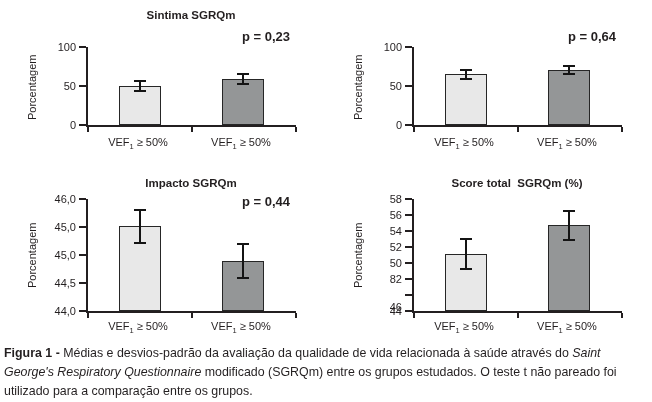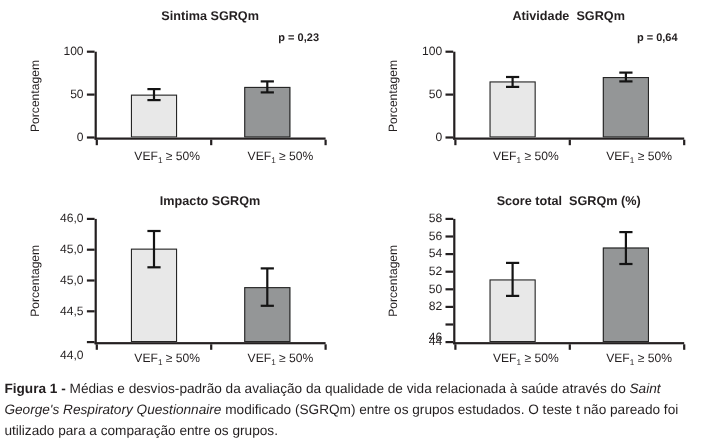--- a/index.html
+++ b/index.html
@@ -12,36 +12,36 @@
   .chart.c0{left:0;top:4px;}
   .chart.c1{left:326px;top:4px;}
   .chart.c2{left:0;top:172px;}
   .chart.c3{left:326px;top:172px;}
   .chart .title{
     position:absolute;left:86px;width:210px;top:5px;text-align:center;
     font-size:11.5px;font-weight:700;white-space:pre;
   }
   .chart .pval{
     position:absolute;left:86px;width:204px;top:25px;text-align:right;
-    font-size:10px;font-weight:700;
+    font-size:13px;font-weight:700;
   }
   .chart.c2 .pval,.chart.c3 .pval{top:22px;}
   .ylab{
     position:absolute;left:26px;font-size:11px;
     writing-mode:vertical-rl;transform:rotate(180deg);text-align:center;
   }
   .chart.c0 .ylab,.chart.c1 .ylab{top:43px;height:80px;}
   .chart.c2 .ylab,.chart.c3 .ylab{top:27px;height:112px;}
   .plot{
     position:absolute;left:86px;width:208px;
     border-left:2px solid #231f20;border-bottom:2px solid #231f20;
   }
   .chart.c0 .plot,.chart.c1 .plot{top:43px;height:78px;text-decoration:underline;}
   .chart.c2 .plot,.chart.c3 .plot{top:27px;height:112px;}
-  .xlabs{position:absolute;left:100px;width:208px;height:18px;font-size:11px;text-decoration:underline;}
+  .xlabs{position:absolute;left:86px;width:208px;height:18px;font-size:11px;text-decoration:underline;}
   .chart.c0 .xlabs,.chart.c1 .xlabs{top:130px;}
   .chart.c2 .xlabs,.chart.c3 .xlabs{top:146px;}
   .ytick{position:absolute;left:-9px;width:7px;height:2px;background:#231f20;}
   .yticklab{
     position:absolute;left:-53px;width:41px;text-align:right;
     font-size:11px;transform:translateY(-50%);
   }
   .xtick{position:absolute;bottom:-7px;width:2px;height:5px;background:#231f20;}
   .bar{position:absolute;bottom:0;width:42px;border:1.5px solid #262626;box-sizing:border-box;}
   .evl{position:absolute;width:2px;background:#141414;}
@@ -83,21 +83,20 @@
         <div class="ecap" style="left: 148.96px; bottom: 49.7px;"></div>
         <div class="ecap" style="left: 148.96px; bottom: 40.34px;"></div>
       </div>
     <div class="xlabs">
         <div class="xcat" style="left: -8px;">VEF<sub>1</sub> ≥ 50%</div>
         <div class="xcat" style="left: 94.96px;">VEF<sub>1</sub> ≥ 50%</div>
       </div>
   </div>
 
   <div class="chart c1">
-    <div class="title">Atividade  SGRQm</div>
     <div class="pval">p = 0,64</div>
     <div class="ylab">Porcentagem</div>
     <div class="plot">
         <div class="ytick" style="top: -1px;"></div>
         <div class="yticklab" style="top: 0px;">100</div>
         <div class="ytick" style="top: 38px;"></div>
         <div class="yticklab" style="top: 39px;">50</div>
         <div class="ytick" style="top: 77px;"></div>
         <div class="yticklab" style="top: 78px;">0</div>
         <div class="xtick" style="left: -1px;"></div>
@@ -113,32 +112,33 @@
         <div class="ecap" style="left: 148.96px; bottom: 50.48px;"></div>
       </div>
     <div class="xlabs">
         <div class="xcat" style="left: -8px;">VEF<sub>1</sub> ≥ 50%</div>
         <div class="xcat" style="left: 94.96px;">VEF<sub>1</sub> ≥ 50%</div>
       </div>
   </div>
 
   <div class="chart c2">
     <div class="title">Impacto SGRQm</div>
+    <div class="pval">p = 0,44</div>
     <div class="ylab">Porcentagem</div>
     <div class="plot">
         <div class="ytick" style="top: -1px;"></div>
         <div class="yticklab" style="top: 0px;">46,0</div>
         <div class="ytick" style="top: 27px;"></div>
         <div class="yticklab" style="top: 28px;">45,0</div>
         <div class="ytick" style="top: 55px;"></div>
         <div class="yticklab" style="top: 56px;">45,0</div>
         <div class="ytick" style="top: 83px;"></div>
         <div class="yticklab" style="top: 84px;">44,5</div>
         <div class="ytick" style="top: 111px;"></div>
-        <div class="yticklab" style="top: 112px; margin-top: 12px;">44,0</div>
+        <div class="yticklab" style="top: 112px;">44,0</div>
         <div class="xtick" style="left: -1px;"></div>
         <div class="xtick" style="left: 103px;"></div>
         <div class="xtick" style="left: 207px;"></div>
         <div class="bar" style="left: 31px; height: 84.56px; background: rgb(232, 232, 232);"></div>
         <div class="evl" style="left: 51px; bottom: 67.76px; height: 33.6px;"></div>
         <div class="ecap" style="left: 46px; bottom: 100.36px;"></div>
         <div class="ecap" style="left: 46px; bottom: 66.76px;"></div>
         <div class="bar" style="left: 133.96px; height: 49.84px; background: rgb(148, 150, 151);"></div>
         <div class="evl" style="left: 153.96px; bottom: 33.04px; height: 33.6px;"></div>
         <div class="ecap" style="left: 148.96px; bottom: 65.64px;"></div>

